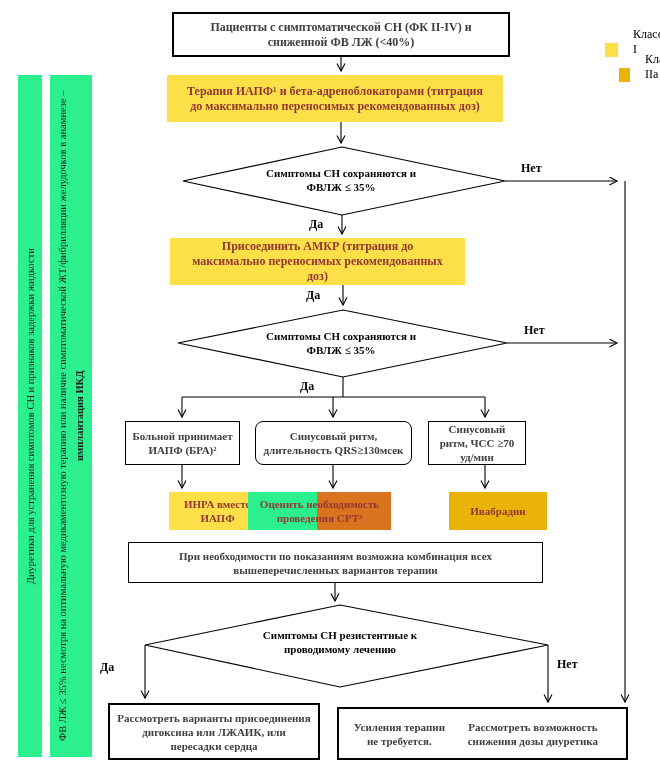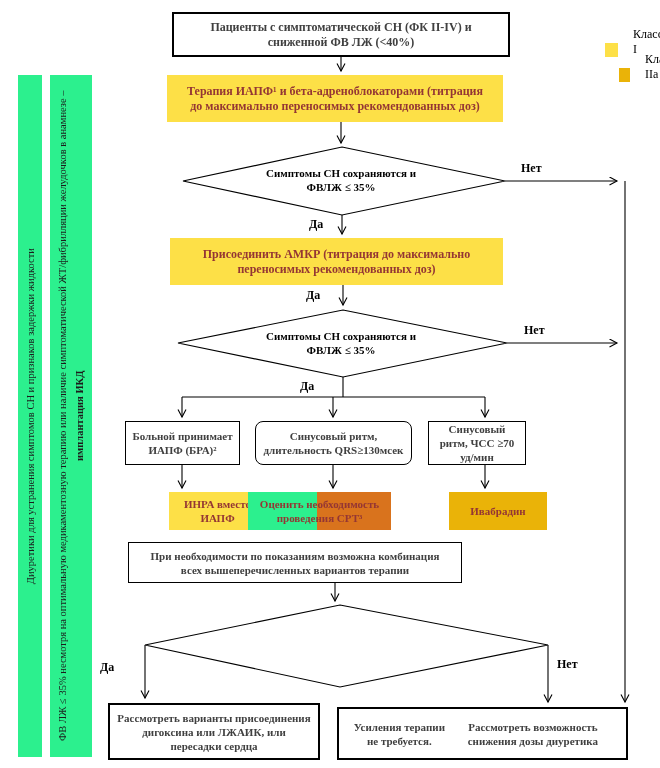--- a/index.html
+++ b/index.html
@@ -123,21 +123,21 @@
     <span>Терапия ИАПФ¹ и бета-адреноблокаторами (титрация до максимально переносимых  рекомендованных доз)</span>
   </div>
 
   <div class="dtext" style="left:241px; top:166px; width:200px;">
     <div>Симптомы  СН сохраняются и</div>
     <div>ФВЛЖ ≤ 35%</div>
   </div>
   <div class="lbl" style="left:309px; top:217px;">Да</div>
   <div class="lbl" style="left:521px; top:161px;">Нет</div>
 
-  <div class="box noborder green accent fs12" style="left:170px; top:238px; width:333px; height:47px; padding:2px 16px;">
+  <div class="box noborder green accent fs12" style="left:170px; top:238px; width:295px; height:47px; padding:2px 16px;">
     <span>Присоединить  АМКР (титрация до максимально переносимых  рекомендованных  доз)</span>
   </div>
   <div class="lbl" style="left:306px; top:288px;">Да</div>
 
   <div class="dtext" style="left:241px; top:329px; width:200px;">
     <div>Симптомы  СН сохраняются  и</div>
     <div>ФВЛЖ ≤ 35%</div>
   </div>
   <div class="lbl" style="left:300px; top:379px;">Да</div>
   <div class="lbl" style="left:524px; top:323px;">Нет</div>
@@ -155,24 +155,28 @@
   <div class="box noborder green accent fs11" style="left:133px; top:492px; width:97px; height:38px; padding:2px 4px;margin-left:36px;">
     <span>ИНРА вместо ИАПФ</span>
   </div>
   <div class="box noborder split accent fs11" style="left:248px; top:492px; width:143px; height:38px; padding:2px 4px;">
     <span>Оценить необходимость проведения СРТ³</span>
   </div>
   <div class="box noborder orange accent fs11" style="left:435px; top:492px; width:98px; height:38px; padding:2px 4px;">
     <span>Ивабрадин</span>
   </div>
 
-  <div class="box fs11" style="left:128px; top:542px; width:334px; height:41px; padding:2px 18px;">
+  <div class="box fs11" style="left:128px; top:542px; width:415px; height:41px; padding:2px 18px;">
     <span>При необходимости  по показаниям  возможна комбинация  всех вышеперечисленных  вариантов  терапии</span>
   </div>
 
+  <div class="dtext" style="left:235px; top:628px; width:210px;">
+    <div>Симптомы  СН резистентные  к</div>
+    <div>проводимому лечению</div>
+  </div>
   <div class="lbl" style="left:100px; top:660px;">Да</div>
   <div class="lbl" style="left:557px; top:657px;">Нет</div>
 
   <div class="box thick fs11" style="left:108px; top:703px; width:212px; height:57px; padding:2px 6px;">
     <span>Рассмотреть варианты  присоединения дигоксина  или ЛЖАИК, или пересадки сердца</span>
   </div>
   <div class="box thick fs11" style="left:337px; top:707px; width:291px; height:53px; padding:2px 10px; flex-direction:row;">
     <div>Усиления терапии  не требуется.</div>
     <div>Рассмотреть возможность снижения  дозы диуретика</div>
   </div>

